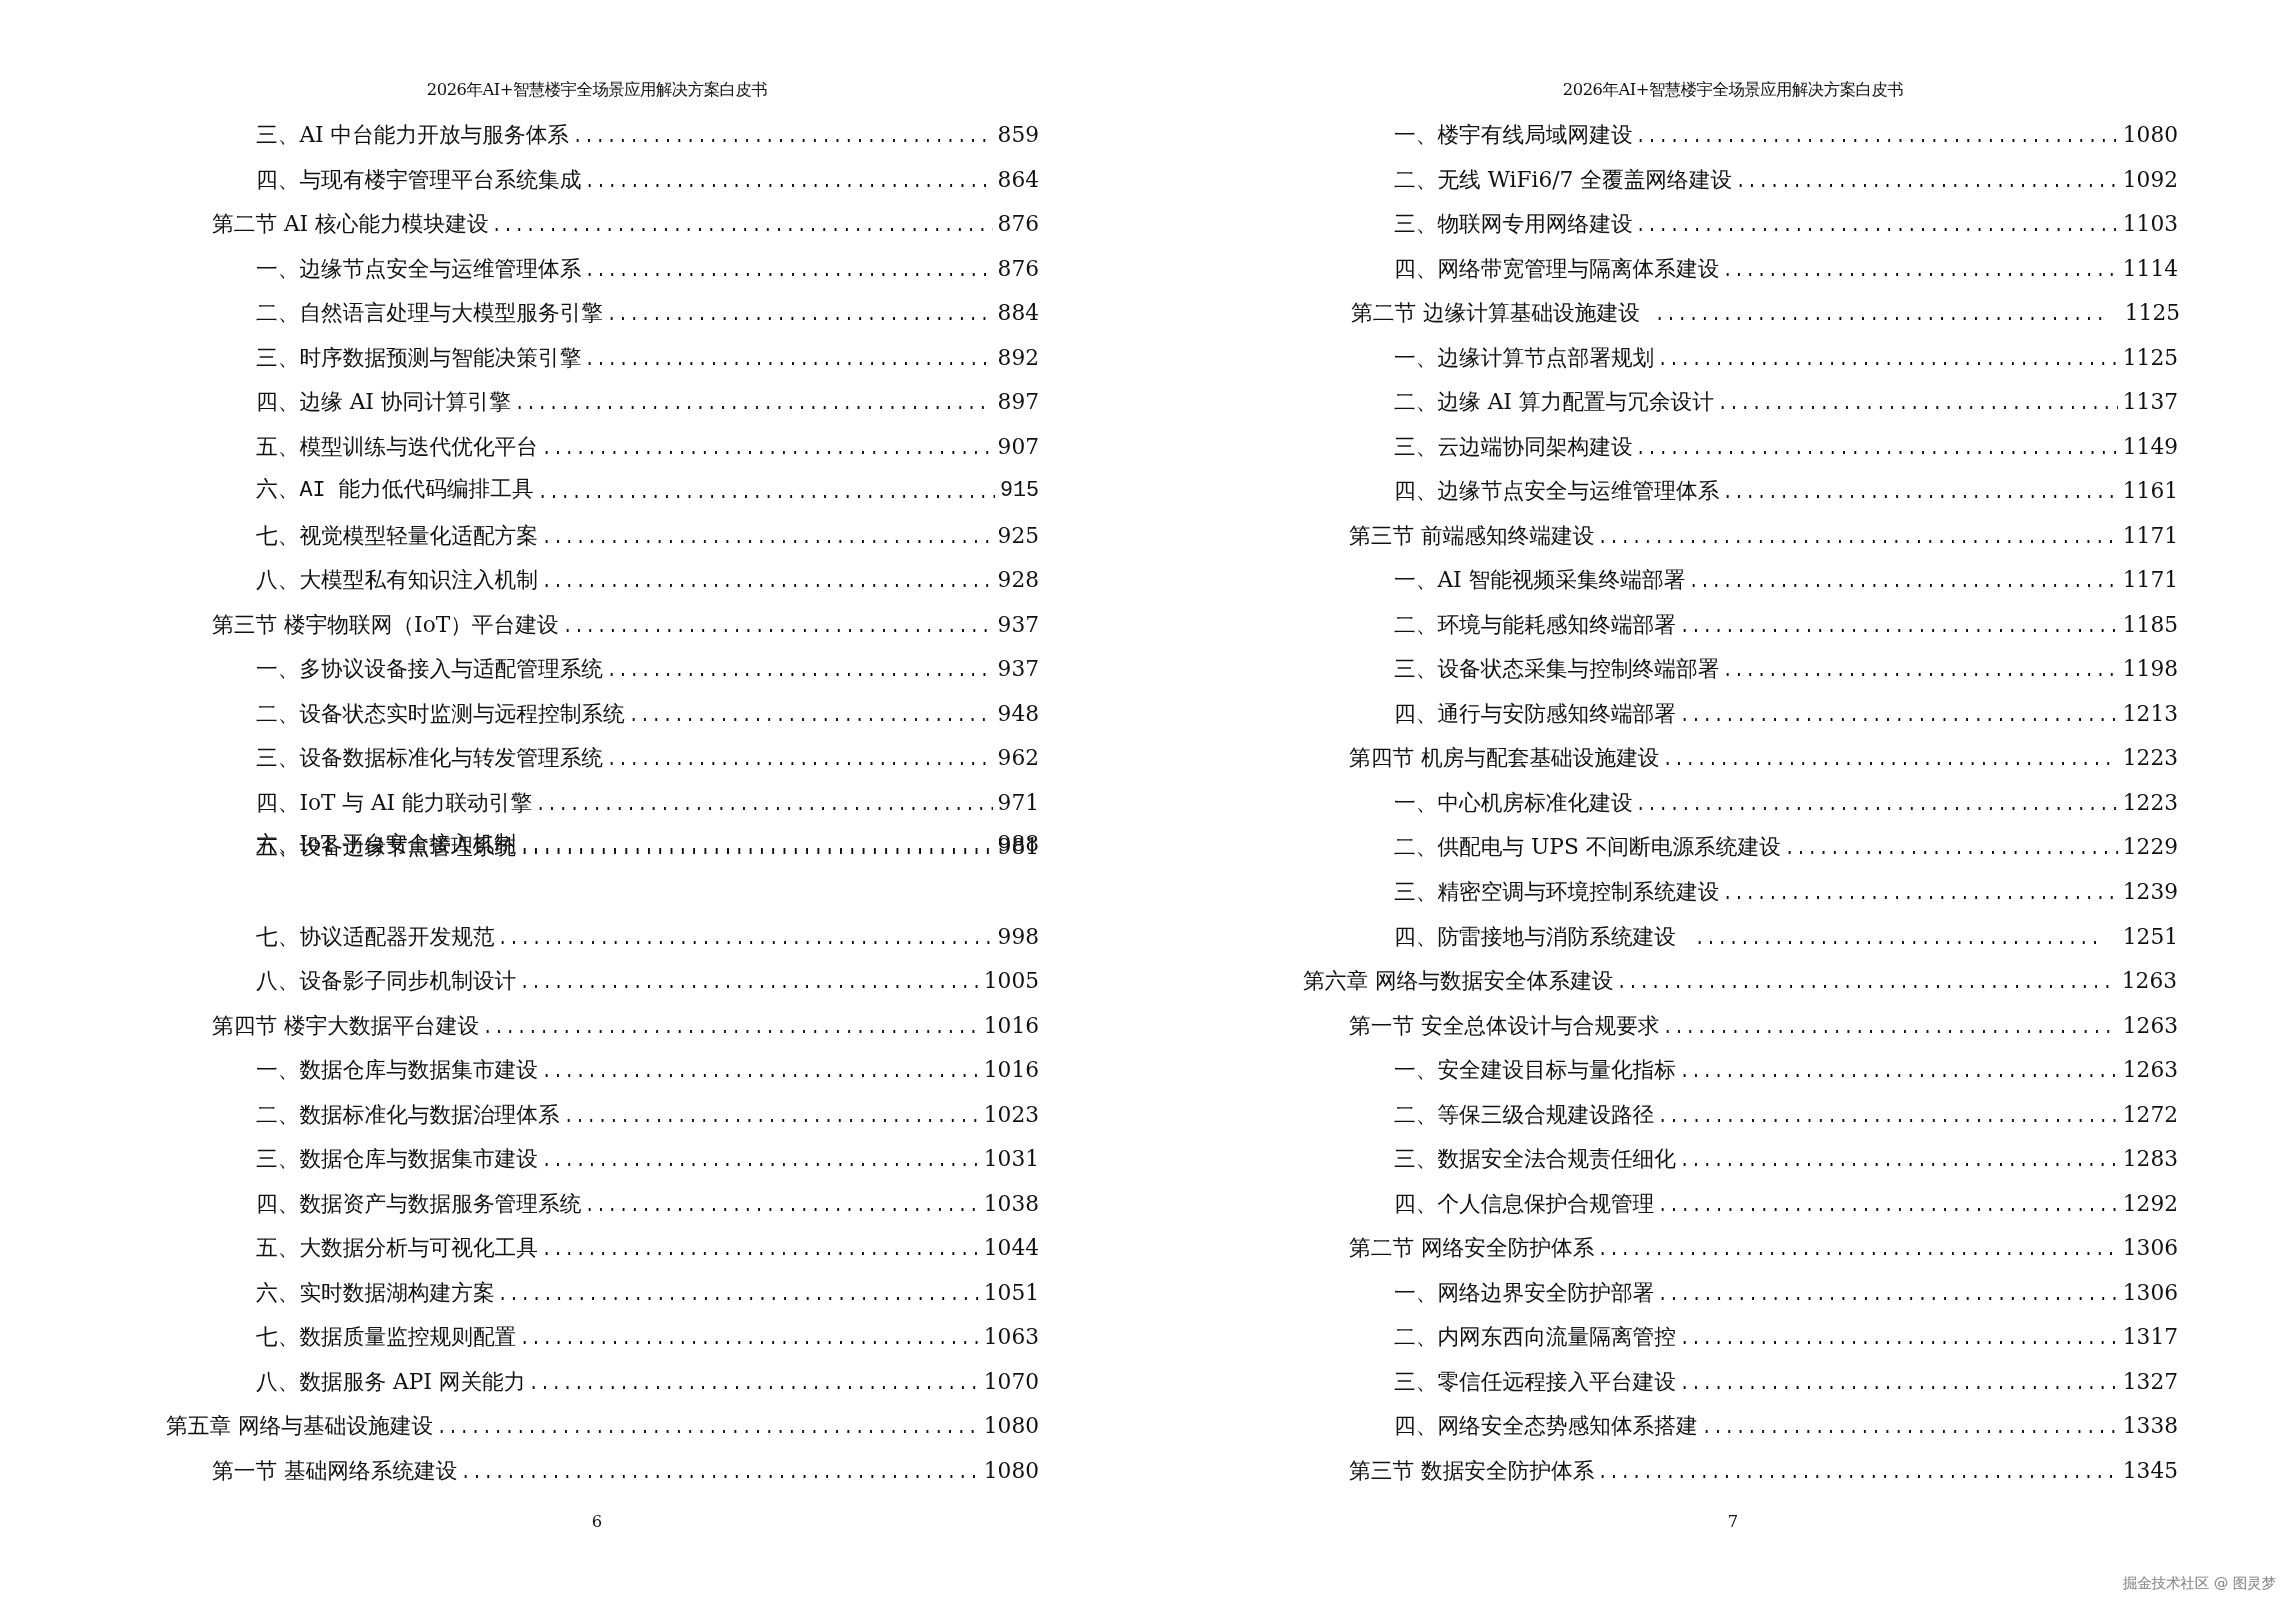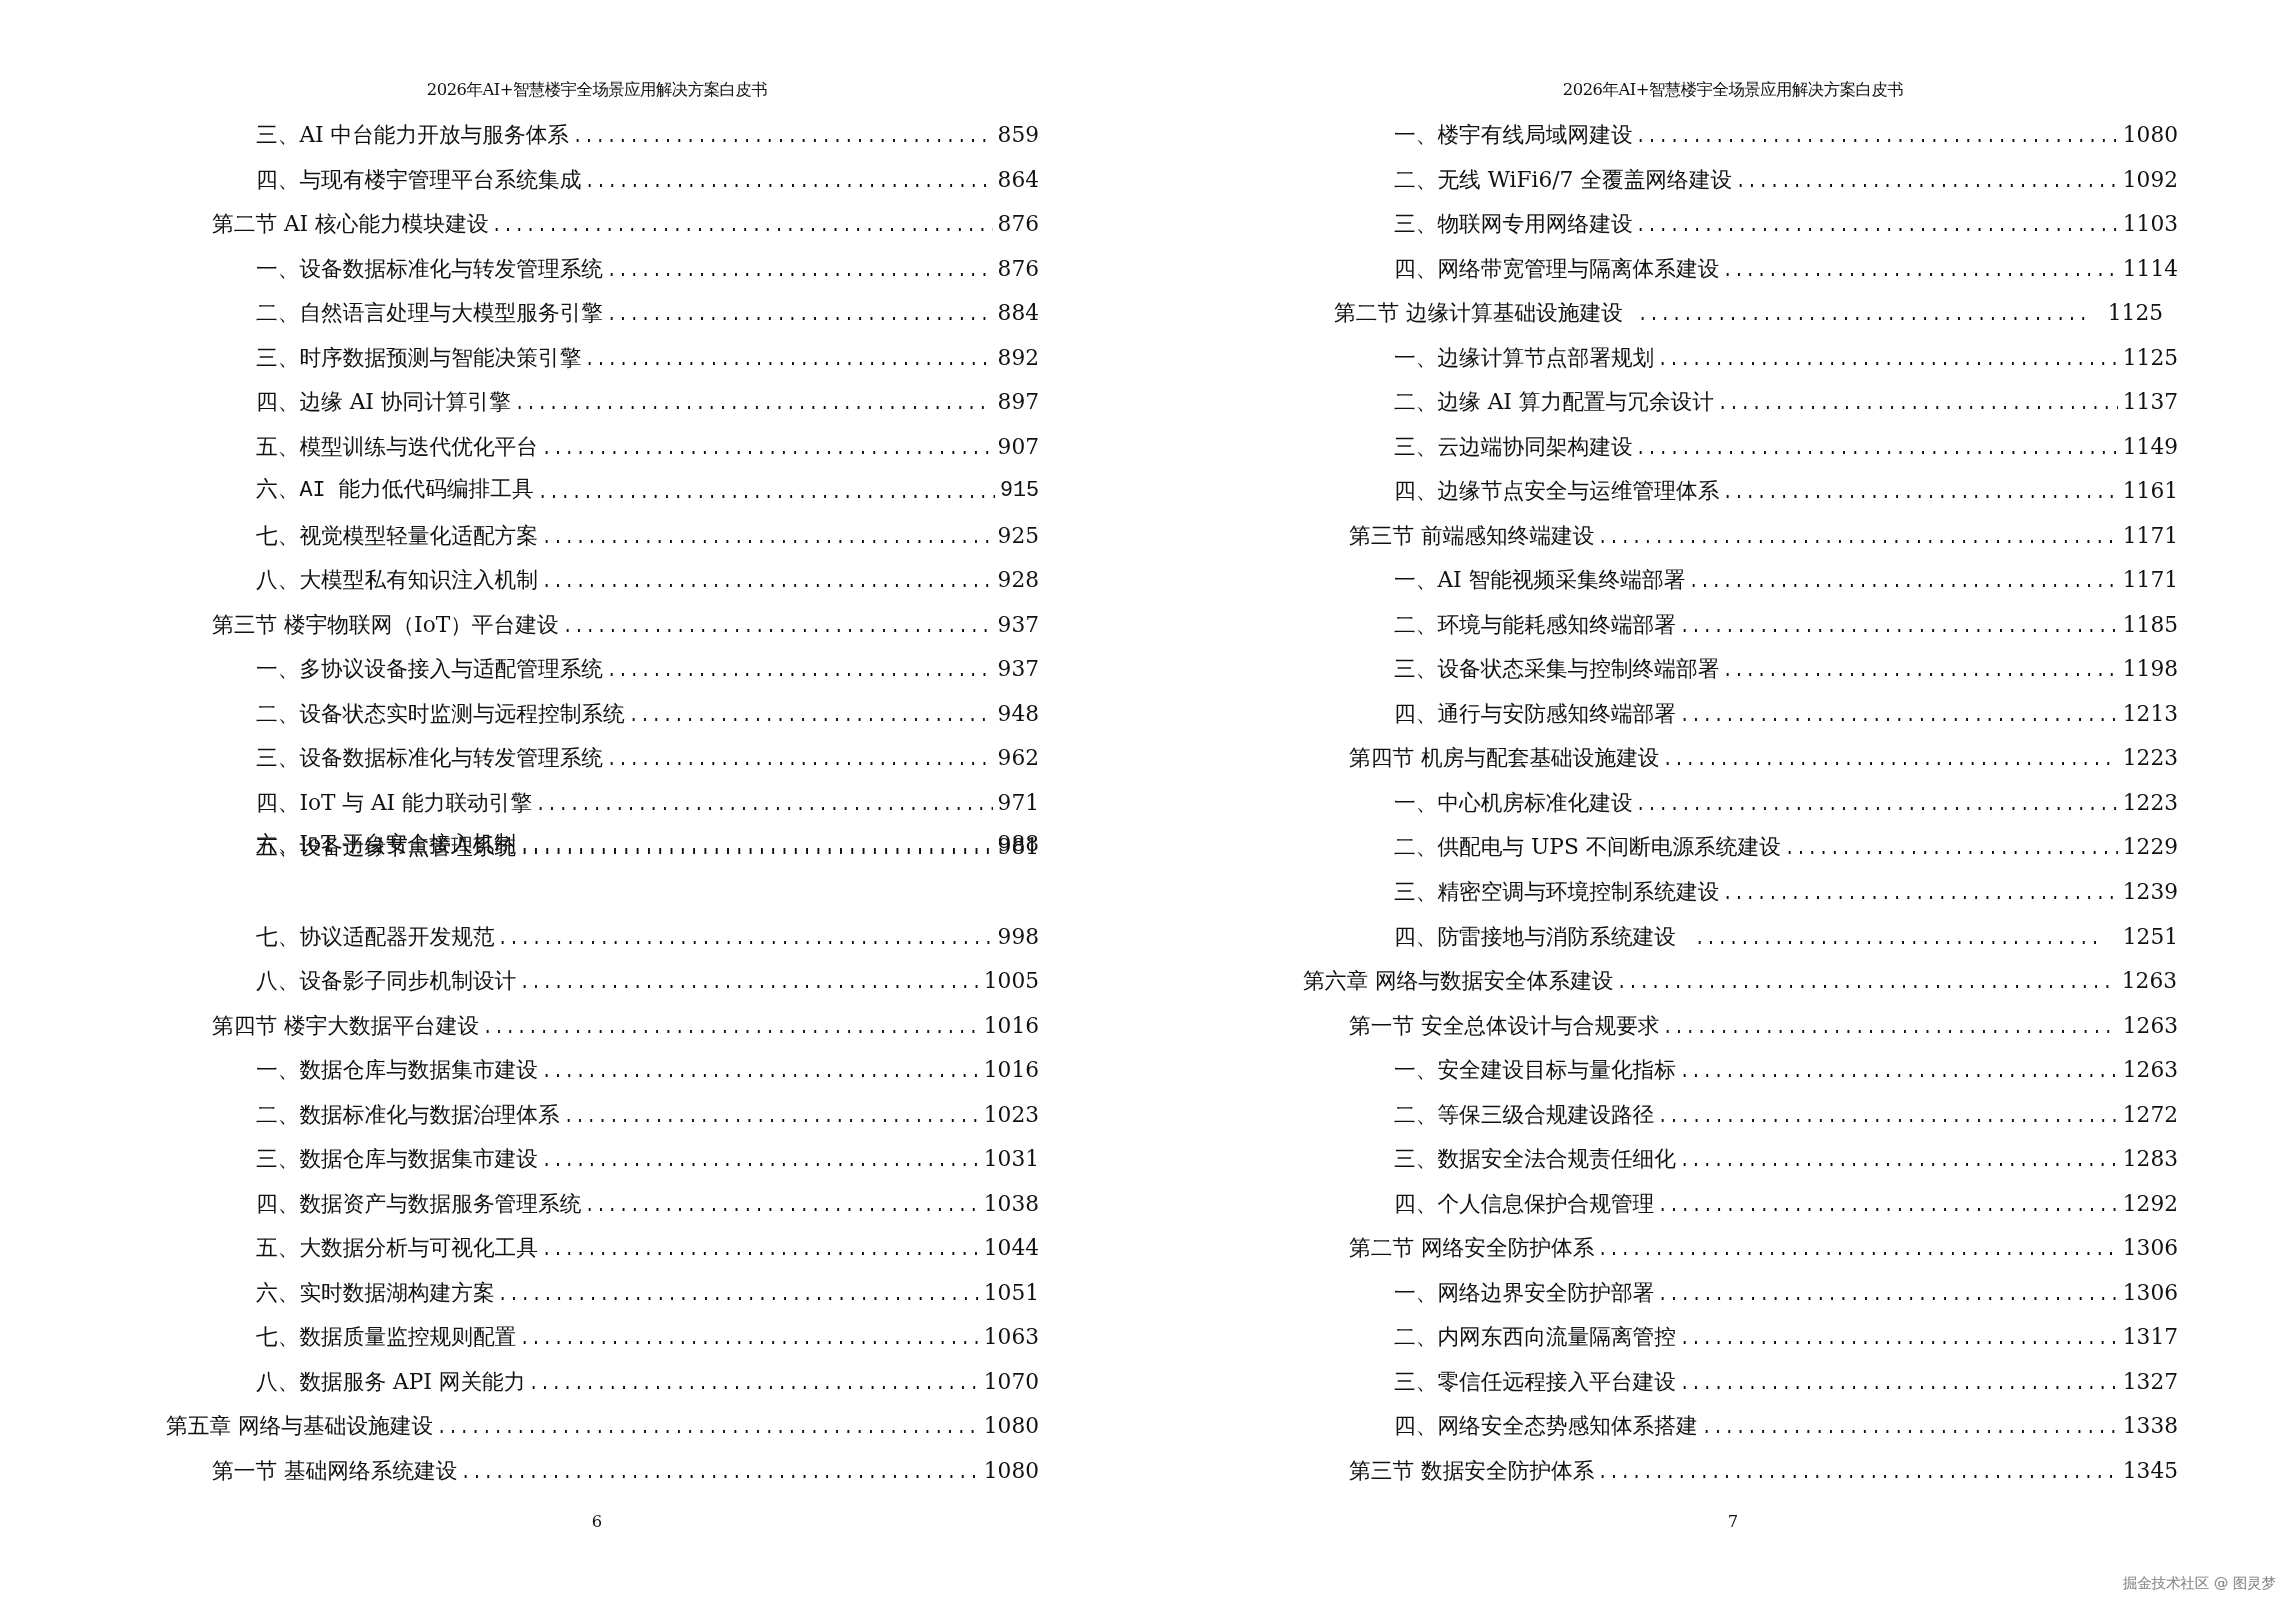--- a/index.html
+++ b/index.html
@@ -39,21 +39,21 @@
         <span class="toc-label">四、与现有楼宇管理平台系统集成</span>
         <span class="toc-leader"></span>
         <span class="toc-page">864</span>
       </div>
       <div class="toc-row" style="left: 212px; width: 827px; top: 209px;">
         <span class="toc-label">第二节 AI 核心能力模块建设</span>
         <span class="toc-leader"></span>
         <span class="toc-page">876</span>
       </div>
       <div class="toc-row" style="left: 256px; width: 783px; top: 254px;">
-        <span class="toc-label">一、设备数据标准化与转发管理系统</span>
+        <span class="toc-label">一、边缘节点安全与运维管理体系</span>
         <span class="toc-leader"></span>
         <span class="toc-page">876</span>
       </div>
       <div class="toc-row" style="left: 256px; width: 783px; top: 298px;">
         <span class="toc-label">二、自然语言处理与大模型服务引擎</span>
         <span class="toc-leader"></span>
         <span class="toc-page">884</span>
       </div>
       <div class="toc-row" style="left: 256px; width: 783px; top: 343px;">
         <span class="toc-label">三、时序数据预测与智能决策引擎</span>
@@ -205,21 +205,21 @@
       <div class="toc-row" style="left: 252px; width: 784px; top: 209px;">
         <span class="toc-label">三、物联网专用网络建设</span>
         <span class="toc-leader"></span>
         <span class="toc-page">1103</span>
       </div>
       <div class="toc-row" style="left: 252px; width: 784px; top: 254px;">
         <span class="toc-label">四、网络带宽管理与隔离体系建设</span>
         <span class="toc-leader"></span>
         <span class="toc-page">1114</span>
       </div>
-      <div class="toc-row" style="left: 192px; width: 829px; top: 298px; gap: 11px;">
+      <div class="toc-row" style="left: 209px; width: 829px; top: 298px; gap: 11px;">
         <span class="toc-label">第二节 边缘计算基础设施建设</span>
         <span class="toc-leader"></span>
         <span class="toc-page">1125</span>
       </div>
       <div class="toc-row" style="left: 252px; width: 784px; top: 343px;">
         <span class="toc-label">一、边缘计算节点部署规划</span>
         <span class="toc-leader"></span>
         <span class="toc-page">1125</span>
       </div>
       <div class="toc-row" style="left: 252px; width: 784px; top: 387px;">

